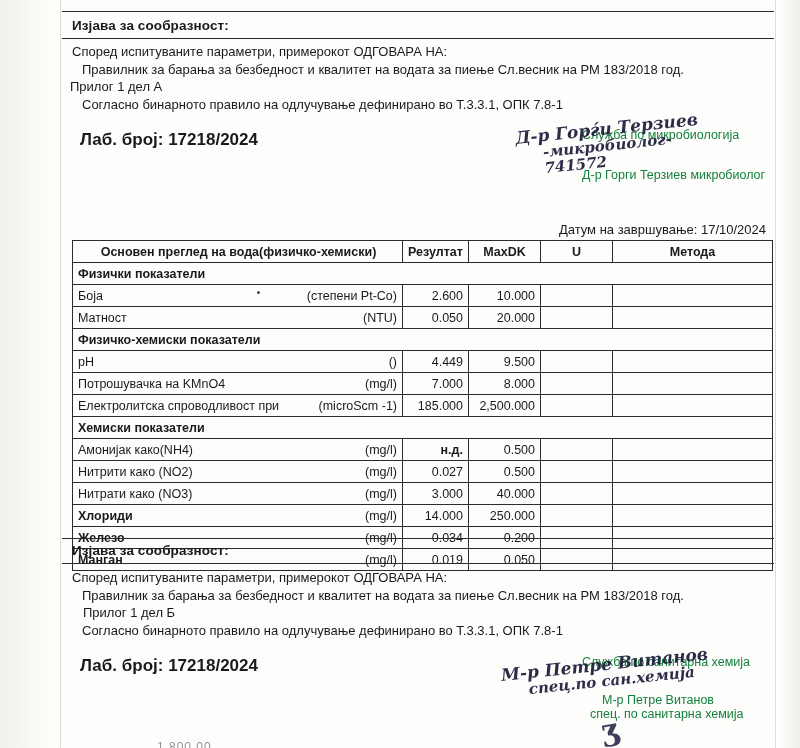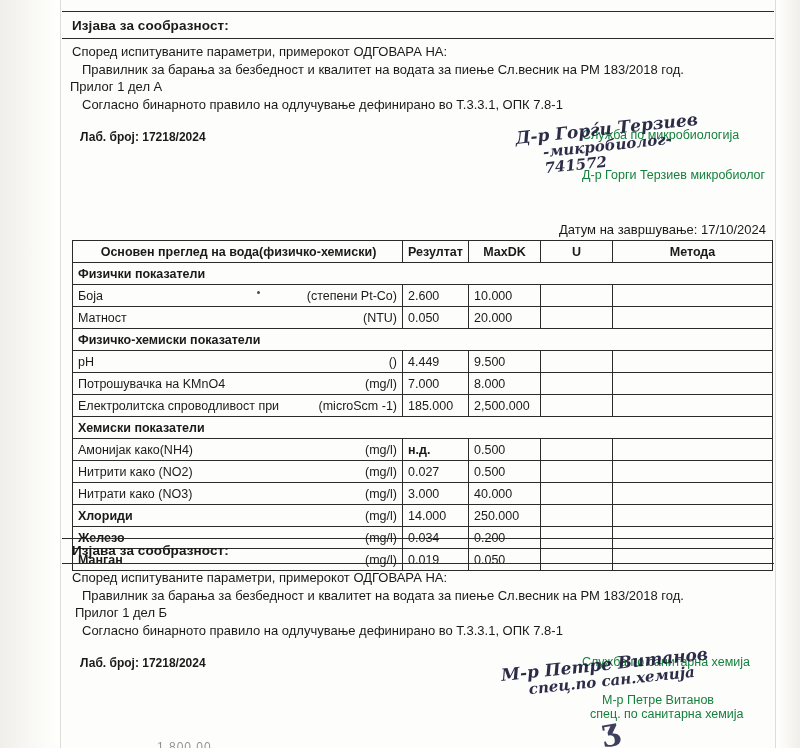--- a/index.html
+++ b/index.html
@@ -59,21 +59,21 @@
     font-weight: bold;
     letter-spacing: 0.1px;
   }
   .para {
     position: absolute;
     font-size: 13px;
     white-space: nowrap;
   }
   .labno {
     position: absolute;
-    font-size: 12px;
+    font-size: 17px;
     font-weight: bold;
   }
   .datum {
     position: absolute;
     font-size: 13px;
     right: 0;
     text-align: right;
     white-space: nowrap;
   }
   
@@ -139,21 +139,21 @@
     padding-left: 7px;
   }
   td.group {
     font-weight: bold;
     padding-left: 7px;
   }
   td.pname {
     padding-left: 7px;
   }
   td.num {
-    text-align: left;
+    text-align: right;
     padding-right: 6px;
   }
   td.bold {
     font-weight: bold;
   }
   .namecell {
     display: flex;
     justify-content: space-between;
     align-items: center;
   }
@@ -372,21 +372,21 @@
         </tr>
       </tbody>
     </table>
 
     <div class="rule" style="top:538px;"></div>
     <div class="sect-title" style="left:10px; top:543px;">Изјава за сообразност:</div>
     <div class="rule" style="top:563px;"></div>
 
     <div class="para" style="left:10px; top:570px;">Според испитуваните параметри, примерокот ОДГОВАРА НА:</div>
     <div class="para" style="left:20px; top:588px;">Правилник за барања за безбедност и квалитет на водата за пиење Сл.весник на РМ 183/2018 год.</div>
-    <div class="para" style="left:13px; top:605px;">Прилог 1 дел Б</div>
+    <div class="para" style="left:21px; top:605px;">Прилог 1 дел Б</div>
     <div class="para" style="left:20px; top:623px;">Согласно бинарното правило на одлучување дефинирано во Т.3.3.1, ОПК 7.8-1</div>
 
     <div class="labno" style="left:18px; top:656px;">Лаб. број: 17218/2024</div>
 
     <div class="sigblock" style="left:480px; top:655px;">
       <span class="l1">Служба по санитарна хемија</span>
       <span class="l2" style="margin-top:24px; margin-left:20px;">М-р Петре Витанов</span>
       <span class="l2" style="margin-left:8px;">спец. по санитарна хемија</span>
     </div>
 

